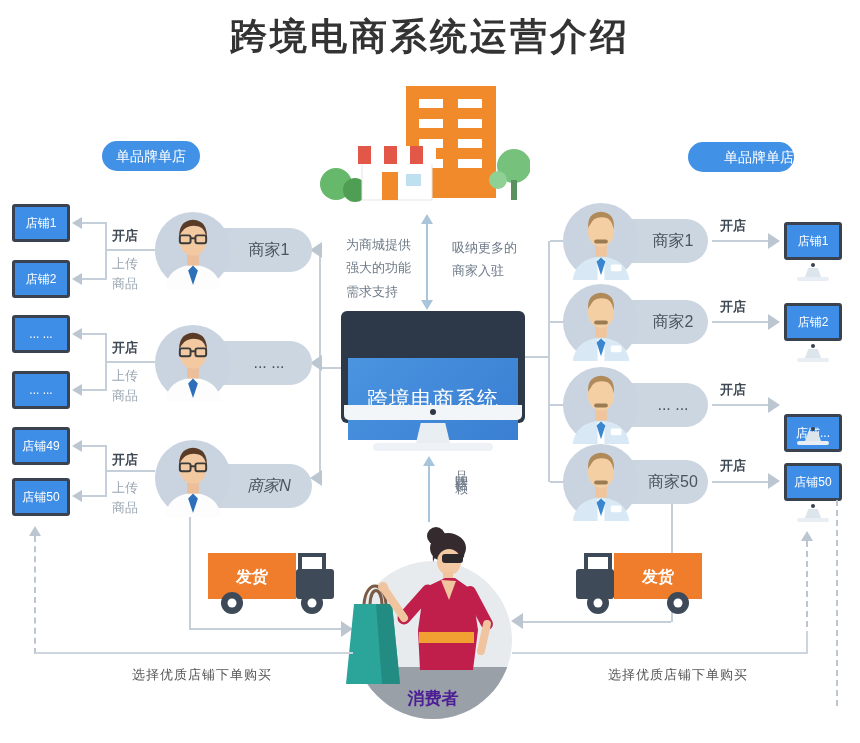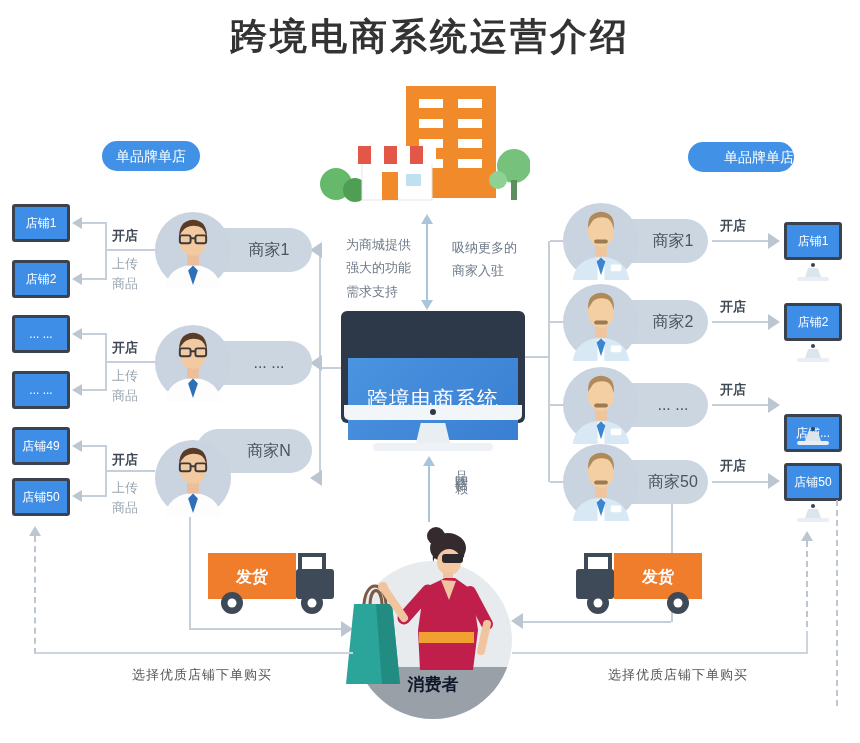--- a/index.html
+++ b/index.html
@@ -56,21 +56,21 @@
   .mon-chin{position:absolute;left:344px;top:405px;width:178px;height:15px;
             background:#f3f6f9;border-radius:0 0 5px 5px;}
   .mon-chin-dot{position:absolute;left:430px;top:409px;width:6px;height:6px;border-radius:50%;background:#2d3949;}
   .mon-neck-c{position:absolute;left:416px;top:423px;width:34px;height:20px;background:#e9eef3;
               clip-path:polygon(14% 0,86% 0,100% 100%,0 100%);}
   .mon-base-c{position:absolute;left:373px;top:443px;width:120px;height:8px;background:#eef2f6;border-radius:4px;}
   
   .cons-circle{position:absolute;left:354px;top:561px;width:158px;height:158px;border-radius:50%;
                background:#e7ebee;overflow:hidden;}
   .cons-band{position:absolute;left:0;top:106px;width:158px;height:52px;background:#99a0a8;text-align:center;}
-  .cons-name{font-size:17px;font-weight:bold;color:#0f172a;margin-top:6px;}
+  .cons-name{font-size:17px;font-weight:bold;color:#4c1d95;margin-top:20px;}
   .cons-limit{font-size:12px;color:#d2d8dc;margin-top:2px;}
   .buytxt{position:absolute;font-size:13px;color:#555;letter-spacing:1px;}
 </style>
 </head>
 <body>
 
 <div class="page">
 
   <svg width="0" height="0" style="position:absolute">
     <defs>
@@ -179,21 +179,21 @@
   <div class="ah-l" style="left:310px;top:470px;"></div>
 
   <div class="pill l" style="top:228px;">商家1</div>
   <svg class="avatar" style="left:154px;top:211px;" viewBox="0 0 80 80">
       <use href="#av-left"></use>
     </svg>
   <div class="pill l" style="top:341px;">... ...</div>
   <svg class="avatar" style="left:154px;top:324px;" viewBox="0 0 80 80">
       <use href="#av-left"></use>
     </svg>
-  <div class="pill l" style="top:429px;">商家N</div>
+  <div class="pill l" style="top:464px;font-style:italic;">商家N</div>
   <svg class="avatar" style="left:154px;top:439px;" viewBox="0 0 80 80">
       <use href="#av-left"></use>
     </svg>
 
   <div class="mon-frame"></div>
   <div class="mon-screen">跨境电商系统</div>
   <div class="mon-chin"></div>
   <div class="mon-chin-dot"></div>
   <div class="mon-neck-c"></div>
   <div class="mon-base-c"></div>

